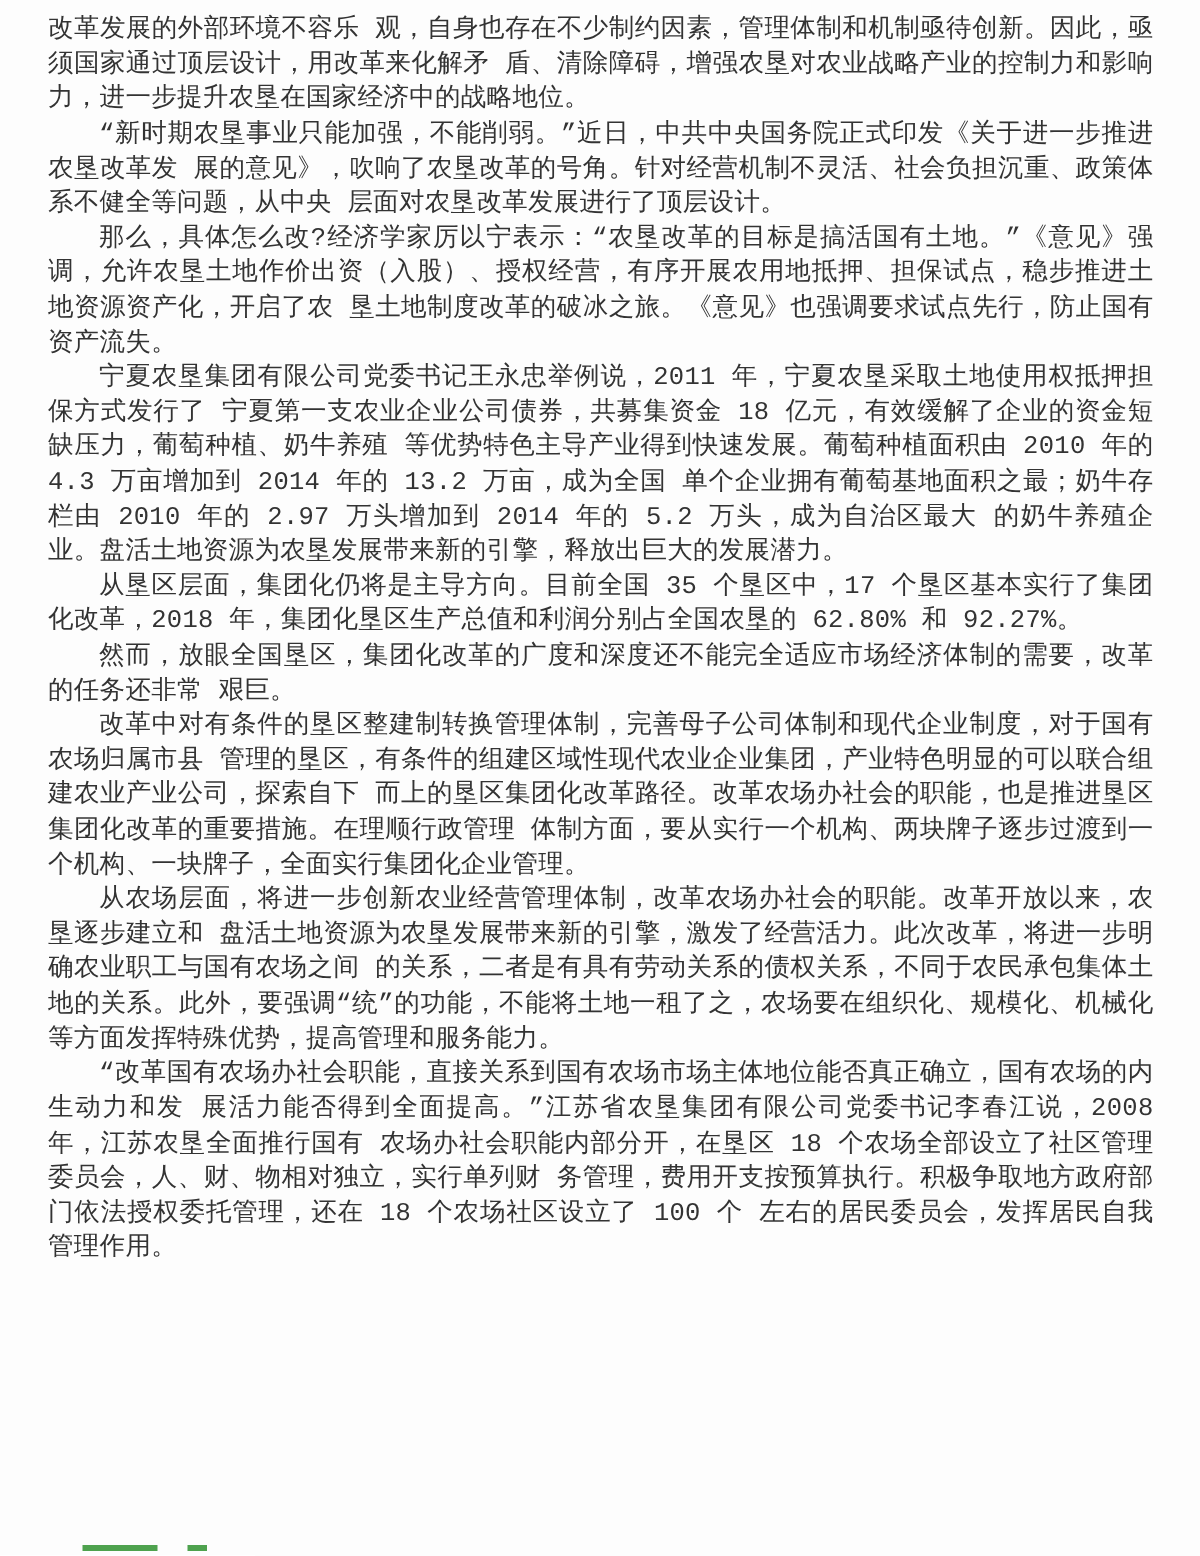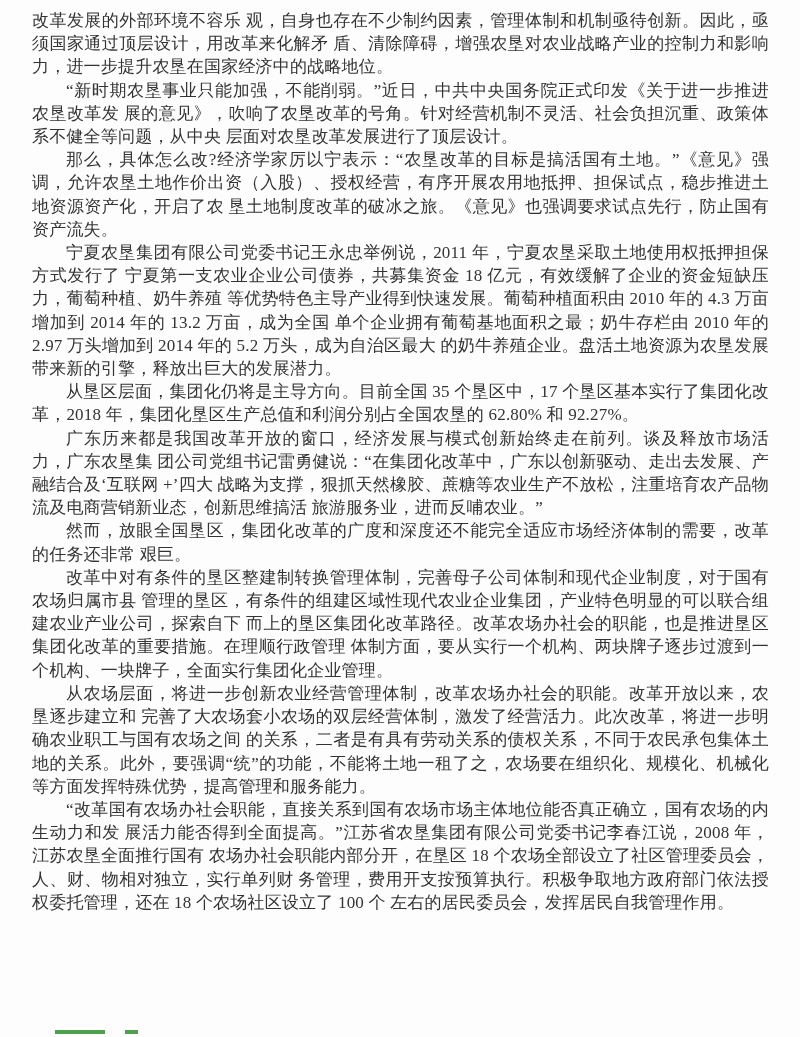--- a/index.html
+++ b/index.html
@@ -6,21 +6,21 @@
     margin: 0;
     padding: 0;
     background: #ffffff;
   }
   .page {
     position: relative;
     width: 800px;
     height: 1037px;
     background: var(--page-bg, #fdfdfd);
     overflow: hidden;
-    font-family: Liberation Serif, serif;
+    font-family: Liberation Mono, monospace;
   }
   .article {
     position: absolute;
     top: 9px;
     left: 32px;
     width: 737px;
     color: var(--text-color, #333333);
     font-size: 17px;
     line-height: 23.2px;
     text-align: justify;
@@ -54,21 +54,20 @@
 </head>
 <body>
 
 <div class="page">
   <div class="article" id="article-body">
       <p class="para no-indent">改革发展的外部环境不容乐 观，自身也存在不少制约因素，管理体制和机制亟待创新。因此，亟须国家通过顶层设计，用改革来化解矛 盾、清除障碍，增强农垦对农业战略产业的控制力和影响力，进一步提升农垦在国家经济中的战略地位。</p>
       <p class="para">“新时期农垦事业只能加强，不能削弱。”近日，中共中央国务院正式印发《关于进一步推进农垦改革发 展的意见》，吹响了农垦改革的号角。针对经营机制不灵活、社会负担沉重、政策体系不健全等问题，从中央 层面对农垦改革发展进行了顶层设计。</p>
       <p class="para">那么，具体怎么改?经济学家厉以宁表示：“农垦改革的目标是搞活国有土地。”《意见》强调，允许农垦土地作价出资（入股）、授权经营，有序开展农用地抵押、担保试点，稳步推进土地资源资产化，开启了农 垦土地制度改革的破冰之旅。《意见》也强调要求试点先行，防止国有资产流失。</p>
       <p class="para">宁夏农垦集团有限公司党委书记王永忠举例说，2011 年，宁夏农垦采取土地使用权抵押担保方式发行了 宁夏第一支农业企业公司债券，共募集资金 18 亿元，有效缓解了企业的资金短缺压力，葡萄种植、奶牛养殖 等优势特色主导产业得到快速发展。葡萄种植面积由 2010 年的 4.3 万亩增加到 2014 年的 13.2 万亩，成为全国 单个企业拥有葡萄基地面积之最；奶牛存栏由 2010 年的 2.97 万头增加到 2014 年的 5.2 万头，成为自治区最大 的奶牛养殖企业。盘活土地资源为农垦发展带来新的引擎，释放出巨大的发展潜力。</p>
       <p class="para">从垦区层面，集团化仍将是主导方向。目前全国 35 个垦区中，17 个垦区基本实行了集团化改革，2018 年，集团化垦区生产总值和利润分别占全国农垦的 62.80% 和 92.27%。</p>
-      <p class="para">广东历来都是我国改革开放的窗口，经济发展与模式创新始终走在前列。谈及释放市场活力，广东农垦集 团公司党组书记雷勇健说：“在集团化改革中，广东以创新驱动、走出去发展、产融结合及‘互联网 +’四大 战略为支撑，狠抓天然橡胶、蔗糖等农业生产不放松，注重培育农产品物流及电商营销新业态，创新思维搞活 旅游服务业，进而反哺农业。”</p>
       <p class="para">然而，放眼全国垦区，集团化改革的广度和深度还不能完全适应市场经济体制的需要，改革的任务还非常 艰巨。</p>
       <p class="para">改革中对有条件的垦区整建制转换管理体制，完善母子公司体制和现代企业制度，对于国有农场归属市县 管理的垦区，有条件的组建区域性现代农业企业集团，产业特色明显的可以联合组建农业产业公司，探索自下 而上的垦区集团化改革路径。改革农场办社会的职能，也是推进垦区集团化改革的重要措施。在理顺行政管理 体制方面，要从实行一个机构、两块牌子逐步过渡到一个机构、一块牌子，全面实行集团化企业管理。</p>
-      <p class="para">从农场层面，将进一步创新农业经营管理体制，改革农场办社会的职能。改革开放以来，农垦逐步建立和 完善了大农场套小农场的双层经营体制，激发了经营活力。此次改革，将进一步明确农业职工与国有农场之间 的关系，二者是有具有劳动关系的债权关系，不同于农民承包集体土地的关系。此外，要强调“统”的功能，不能将土地一租了之，农场要在组织化、规模化、机械化等方面发挥特殊优势，提高管理和服务能力。</p>
+      <p class="para">从农场层面，将进一步创新农业经营管理体制，改革农场办社会的职能。改革开放以来，农垦逐步建立和 盘活土地资源为农垦发展带来新的引擎，激发了经营活力。此次改革，将进一步明确农业职工与国有农场之间 的关系，二者是有具有劳动关系的债权关系，不同于农民承包集体土地的关系。此外，要强调“统”的功能，不能将土地一租了之，农场要在组织化、规模化、机械化等方面发挥特殊优势，提高管理和服务能力。</p>
       <p class="para">“改革国有农场办社会职能，直接关系到国有农场市场主体地位能否真正确立，国有农场的内生动力和发 展活力能否得到全面提高。”江苏省农垦集团有限公司党委书记李春江说，2008 年，江苏农垦全面推行国有 农场办社会职能内部分开，在垦区 18 个农场全部设立了社区管理委员会，人、财、物相对独立，实行单列财 务管理，费用开支按预算执行。积极争取地方政府部门依法授权委托管理，还在 18 个农场社区设立了 100 个 左右的居民委员会，发挥居民自我管理作用。</p>
     </div>
   <div class="fragment frag-a"></div>
   <div class="fragment frag-b"></div>
 </div>
 
 </body></html>

